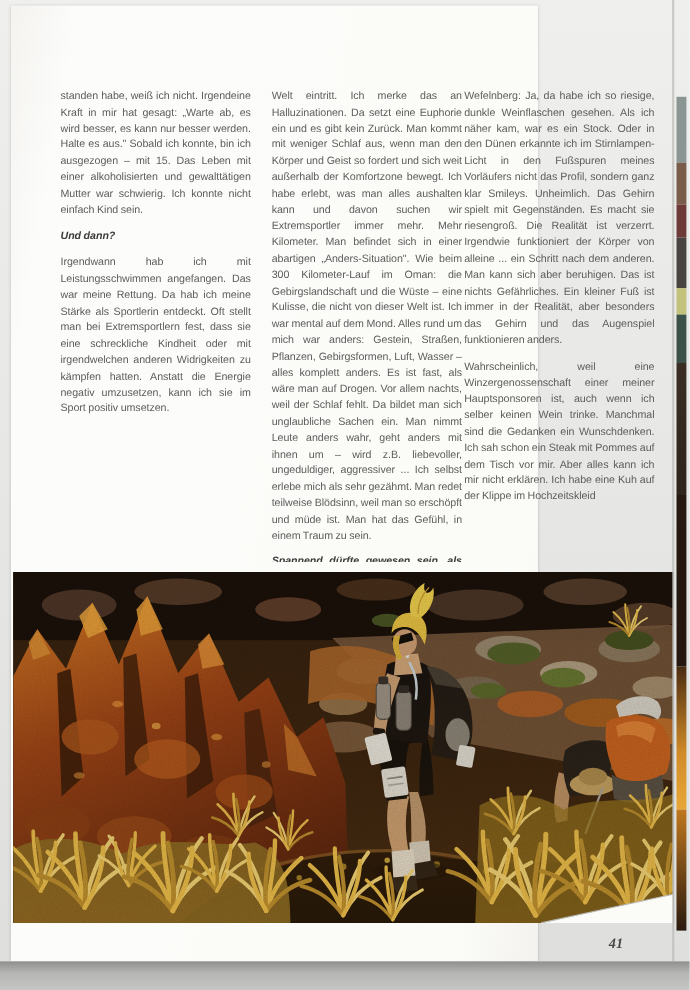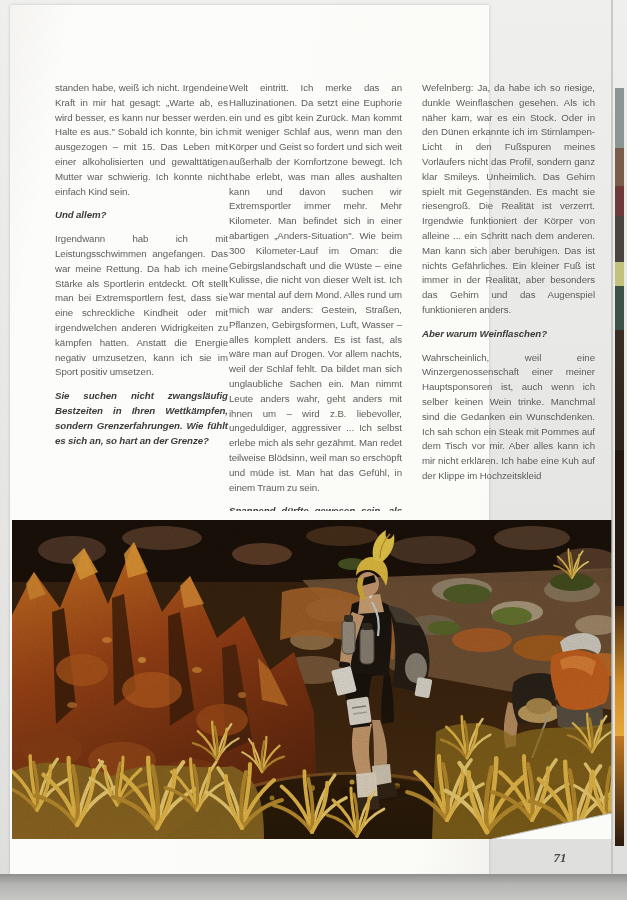--- a/index.html
+++ b/index.html
@@ -30,21 +30,21 @@
   .seg6{height:44px;background:#3c5248;}
   .seg7{height:120px;background:linear-gradient(#3a2e24,#2e241c);}
   .seg8{height:156px;background:#241810;}
   .seg9{height:130px;background:linear-gradient(#4a2c12,#d08a28 60%,#e8a838);}
   .seg10{height:110px;background:linear-gradient(#c07820,#2a1a0e);}
   
   .columns{position:absolute;left:0;top:76px;width:602px;height:430px;overflow:hidden;}
   .col{position:absolute;top:0;width:173px;font-size:9.7px;line-height:14.8px;
     color:#5e5d5b;text-align:justify;letter-spacing:-.05px;word-spacing:-.3px;hyphens:auto;}
   .col-1{left:45px;}
-  .col-2{left:219px;}
+  .col-2{left:237px;}
   .col-3{left:412px;}
   .col p{margin:0 0 9px;}
   .col p.question{font-style:italic;font-weight:bold;color:#3c3b39;}
   .credit{position:absolute;left:45px;top:499px;font-size:8.8px;font-style:italic;
     color:#b2b0a8;letter-spacing:.4px;margin-top:17px;}
   
   .photo{position:absolute;left:2px;top:515px;width:600px;height:319px;overflow:hidden;
     background:#2a1a10;}
   .photo svg{display:block;}
   
@@ -59,31 +59,29 @@
 </head>
 <body>
 
 <div class="scan">
 
   <div class="page" lang="de">
 
     <div class="columns">
       <div class="col col-1">
           <p class="body">standen habe, weiß ich nicht. Irgendeine Kraft in mir hat gesagt: „Warte ab, es wird besser, es kann nur besser werden. Halte es aus." Sobald ich konnte, bin ich ausgezogen – mit 15. Das Leben mit einer alkoholisierten und gewalttätigen Mutter war schwierig. Ich konnte nicht einfach Kind sein.</p>
-          <p class="question">Und allem?</p>
+          <p class="question">Und dann?</p>
           <p class="body">Irgendwann hab ich mit Leistungsschwimmen angefangen. Das war meine Rettung. Da hab ich meine Stärke als Sportlerin entdeckt. Oft stellt man bei Extremsportlern fest, dass sie eine schreckliche Kindheit  oder mit irgendwelchen anderen Widrigkeiten zu kämpfen hatten. Anstatt die Energie negativ umzusetzen, kann ich sie im Sport positiv umsetzen.</p>
-          <p class="question">Sie suchen nicht zwangsläufig Bestzeiten in Ihren Wettkämpfen, sondern Grenzerfahrungen. Wie fühlt es sich an, so hart an der Grenze?</p>
         </div>
       <div class="col col-2">
           <p class="body">Welt eintritt. Ich merke das an Halluzinationen. Da setzt eine Euphorie ein und es gibt kein Zurück. Man kommt mit weniger Schlaf aus, wenn man den Körper und Geist so fordert und sich weit außerhalb der Komfortzone bewegt. Ich habe erlebt, was man alles aushalten kann und davon suchen wir Extremsportler immer mehr. Mehr Kilometer. Man befindet sich in einer abartigen „Anders-Situation". Wie beim 300 Kilometer-Lauf im Oman: die Gebirgslandschaft und die Wüste – eine Kulisse, die nicht von dieser Welt ist. Ich war mental auf dem Mond. Alles rund um mich war anders: Gestein, Straßen, Pflanzen, Gebirgsformen, Luft, Wasser – alles komplett anders. Es ist fast, als wäre man auf Drogen. Vor allem nachts, weil der Schlaf fehlt. Da bildet man sich unglaubliche Sachen ein. Man nimmt Leute anders wahr, geht anders mit ihnen um – wird z.B. liebevoller, ungeduldiger, aggressiver ... Ich selbst erlebe mich als sehr gezähmt. Man redet teilweise Blödsinn, weil man so erschöpft und müde ist.  Man hat das Gefühl, in einem Traum zu sein.</p>
           <p class="question">Spannend dürfte gewesen sein, als Sie beim Marathon des Sables in der Wüste</p>
         </div>
       <div class="col col-3">
           <p class="body">Wefelnberg: Ja, da habe ich so riesige, dunkle Weinflaschen gesehen. Als ich näher kam, war es ein Stock. Oder in den Dünen erkannte ich im Stirnlampen-Licht in den Fußspuren meines Vorläufers nicht das Profil, sondern ganz klar Smileys. Unheimlich. Das Gehirn spielt mit Gegenständen. Es macht sie riesengroß. Die Realität ist verzerrt. Irgendwie funktioniert der Körper von alleine ... ein Schritt nach dem anderen. Man kann sich aber beruhigen. Das ist nichts Gefährliches. Ein kleiner Fuß ist immer in der Realität, aber besonders das Gehirn und das Augenspiel funktionieren anders.</p>
-          <p class="question">Aber warum Weinflaschen?</p>
           <p class="body">Wahrscheinlich, weil eine Winzergenossenschaft einer meiner Hauptsponsoren ist, auch wenn ich selber keinen Wein trinke. Manchmal sind die Gedanken ein Wunschdenken. Ich sah schon ein Steak mit Pommes auf dem Tisch vor mir. Aber alles kann ich mir nicht erklären. Ich habe eine Kuh auf der Klippe im Hochzeitskleid</p>
         </div>
     </div>
 
     <div class="credit">© Hermien Webb Photography</div>
 
     <div class="photo">
       <svg width="600" height="319" viewBox="0 0 600 319" xmlns="http://www.w3.org/2000/svg">
         <defs>
           <linearGradient id="gRockL" x1="0" y1="0" x2="0.35" y2="1">
@@ -259,21 +257,21 @@
         <rect x="0" y="0" width="600" height="319" fill="url(#gWarm)"></rect>
         <rect x="0" y="0" width="600" height="319" filter="url(#grain)" opacity=".22"></rect>
 
         <g>
           <polygon points="480,319 600,293 600,319" fill="#fbfbf8"></polygon>
           <line x1="480" y1="319" x2="600" y2="293" stroke="#b8b8b4" stroke-width="1"></line>
         </g>
       </svg>
     </div>
 
-    <div class="pagenum">71</div>
+    <div class="pagenum">41</div>
   </div>
 
   <div class="page-edge-line"></div>
 
   <div class="edge-strip">
     <div class="seg1"></div>
     <div class="seg2"></div>
     <div class="seg3"></div>
     <div class="seg4"></div>
     <div class="seg5"></div>

